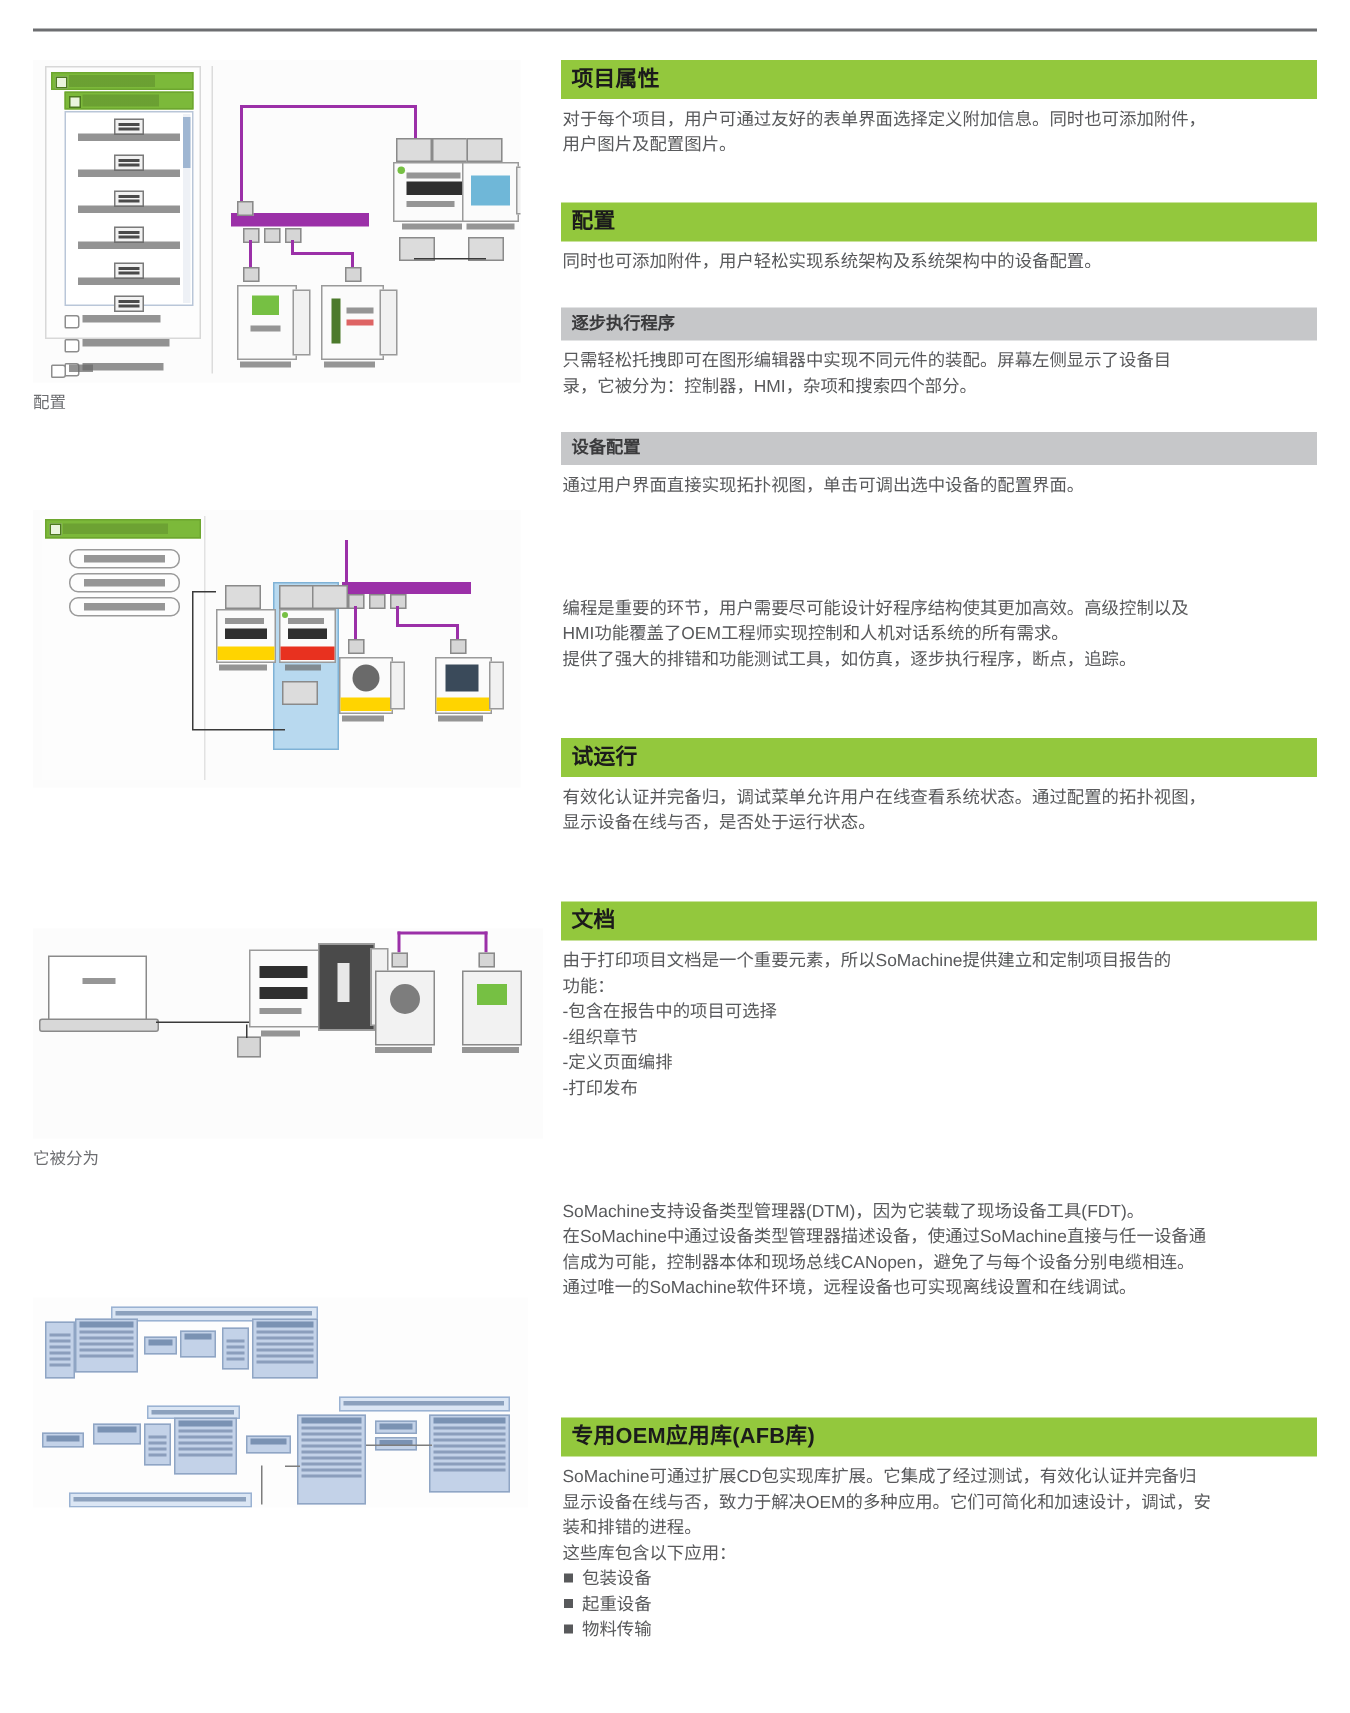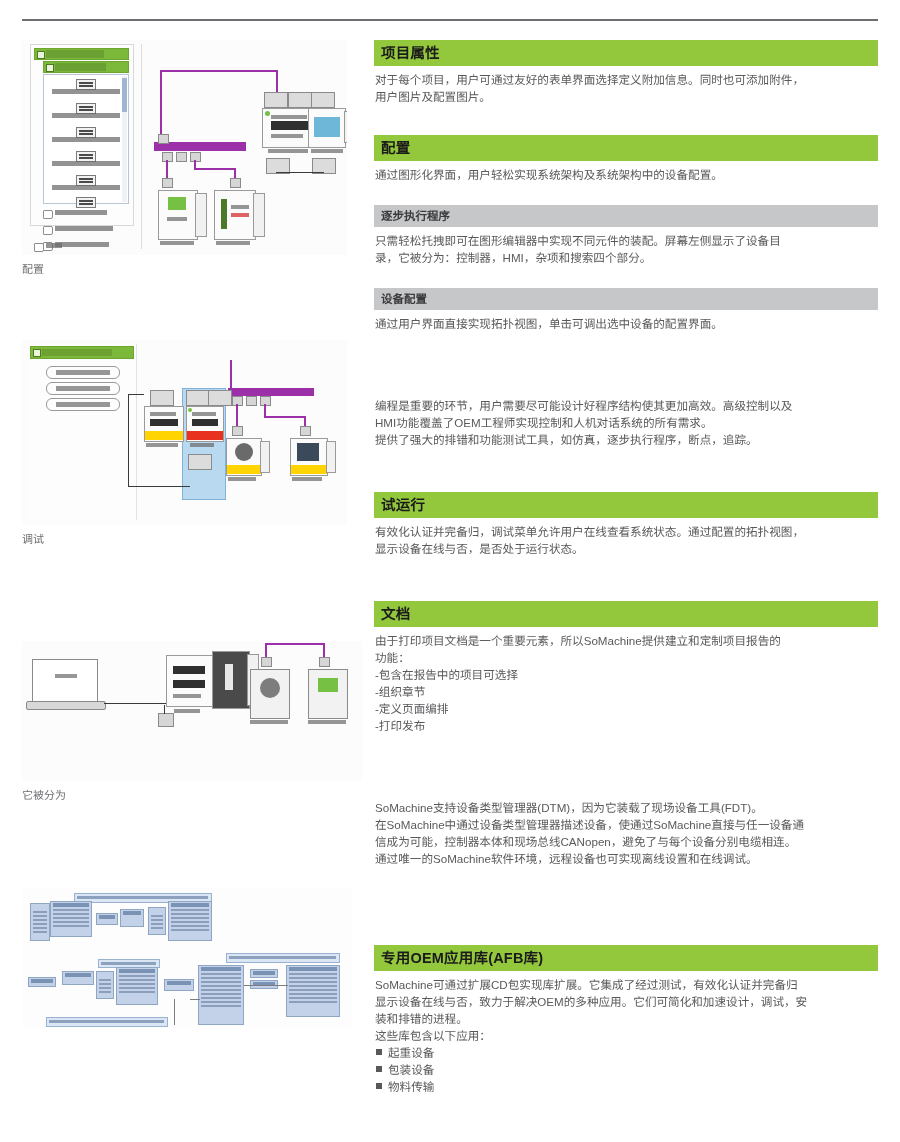--- a/index.html
+++ b/index.html
@@ -414,21 +414,20 @@
 
           <div class="port" style="left:158px;top:66px;"></div>
           <div class="devbox" style="left:148px;top:78px;width:36px;height:36px;">
             <span class="screen" style="left:6px;top:4px;width:22px;height:18px;background:#3a4a5a;"></span>
             <span class="statbar y" style="left:0px;top:26px;width:36px;"></span>
             <span class="tab" style="right:-9px;height:30px;width:8px;"></span>
           </div>
           <div class="lbl" style="left:150px;top:117px;width:30px;"></div>
         </div>
       </div>
-      <div class="fig-caption">调试</div>
     </div>
 
     <div style="height:94px"></div>
 
     <div class="fig">
       <div class="shot f3">
 
         <div class="laptop-lid" style="left:10px;top:18px;width:64px;height:42px;">
           <span class="lbl" style="left:22px;top:14px;width:22px;"></span>
         </div>
@@ -605,21 +604,21 @@
     <div class="sec">
       <div class="sec-green">项目属性</div>
       <div class="body-text">对于每个项目，用户可通过友好的表单界面选择定义附加信息。同时也可添加附件，
 用户图片及配置图片。</div>
     </div>
 
     <div class="gap-md"></div>
 
     <div class="sec">
       <div class="sec-green">配置</div>
-      <div class="body-text">通过图形化界面，用户轻松实现系统架构及系统架构中的设备配置。</div>
+      <div class="body-text">同时也可添加附件，用户轻松实现系统架构及系统架构中的设备配置。</div>
     </div>
 
     <div class="gap-sm"></div>
 
     <div class="sec">
       <div class="sec-gray">逐步执行程序</div>
       <div class="body-text">只需轻松托拽即可在图形编辑器中实现不同元件的装配。屏幕左侧显示了设备目
 录，它被分为：控制器，HMI，杂项和搜索四个部分。</div>
     </div>
 
@@ -671,25 +670,25 @@
 
     <div class="sec">
       <div class="sec-green">专用OEM应用库(AFB库)</div>
       <div class="body-text">SoMachine可通过扩展CD包实现库扩展。它集成了经过测试，有效化认证并完备归
 显示设备在线与否，致力于解决OEM的多种应用。它们可简化和加速设计，调试，安
 装和排错的进程。
 这些库包含以下应用：</div>
       <div class="bullets">
         <div class="bullet-row">
           <span class="bullet-sq"></span>
-          <span>起重设备</span>
+          <span>包装设备</span>
         </div>
         <div class="bullet-row">
           <span class="bullet-sq"></span>
-          <span>包装设备</span>
+          <span>起重设备</span>
         </div>
         <div class="bullet-row">
           <span class="bullet-sq"></span>
           <span>物料传输</span>
         </div>
       </div>
     </div>
 
   </div>
 </div>

